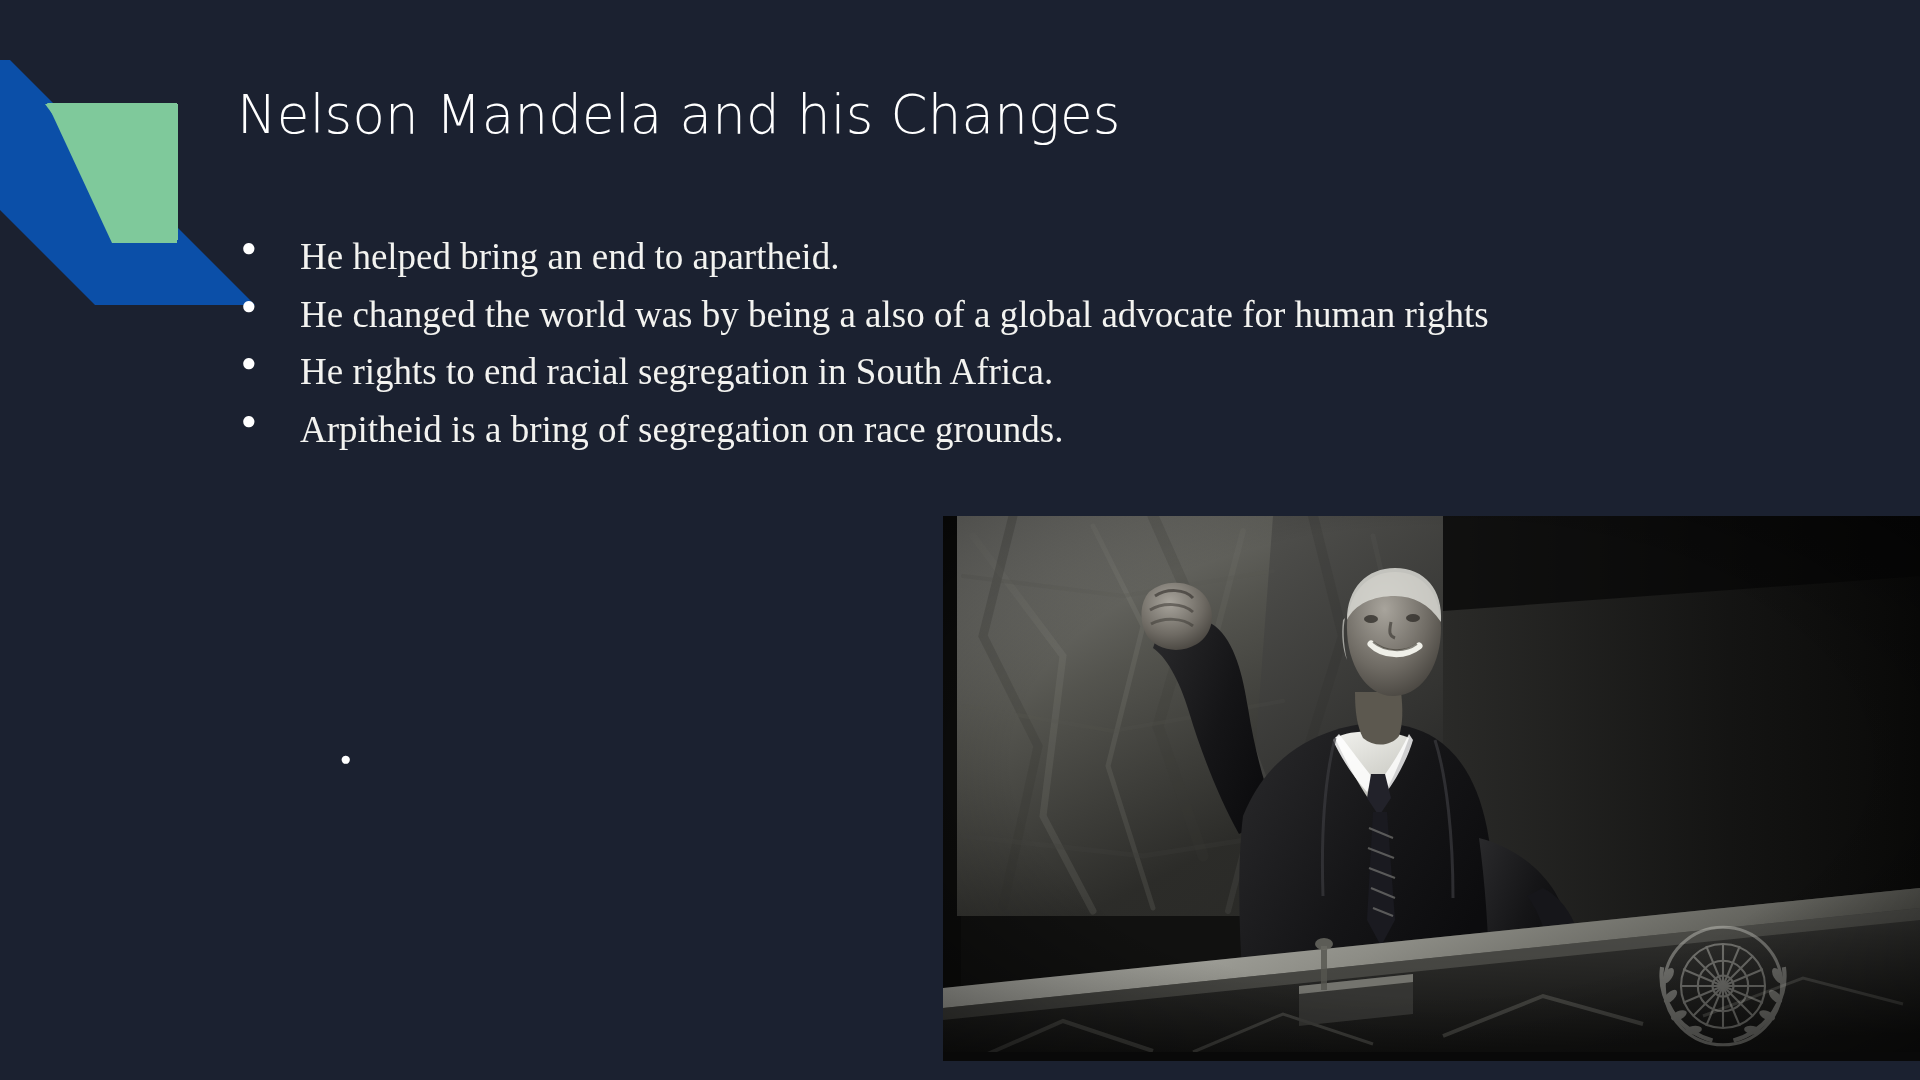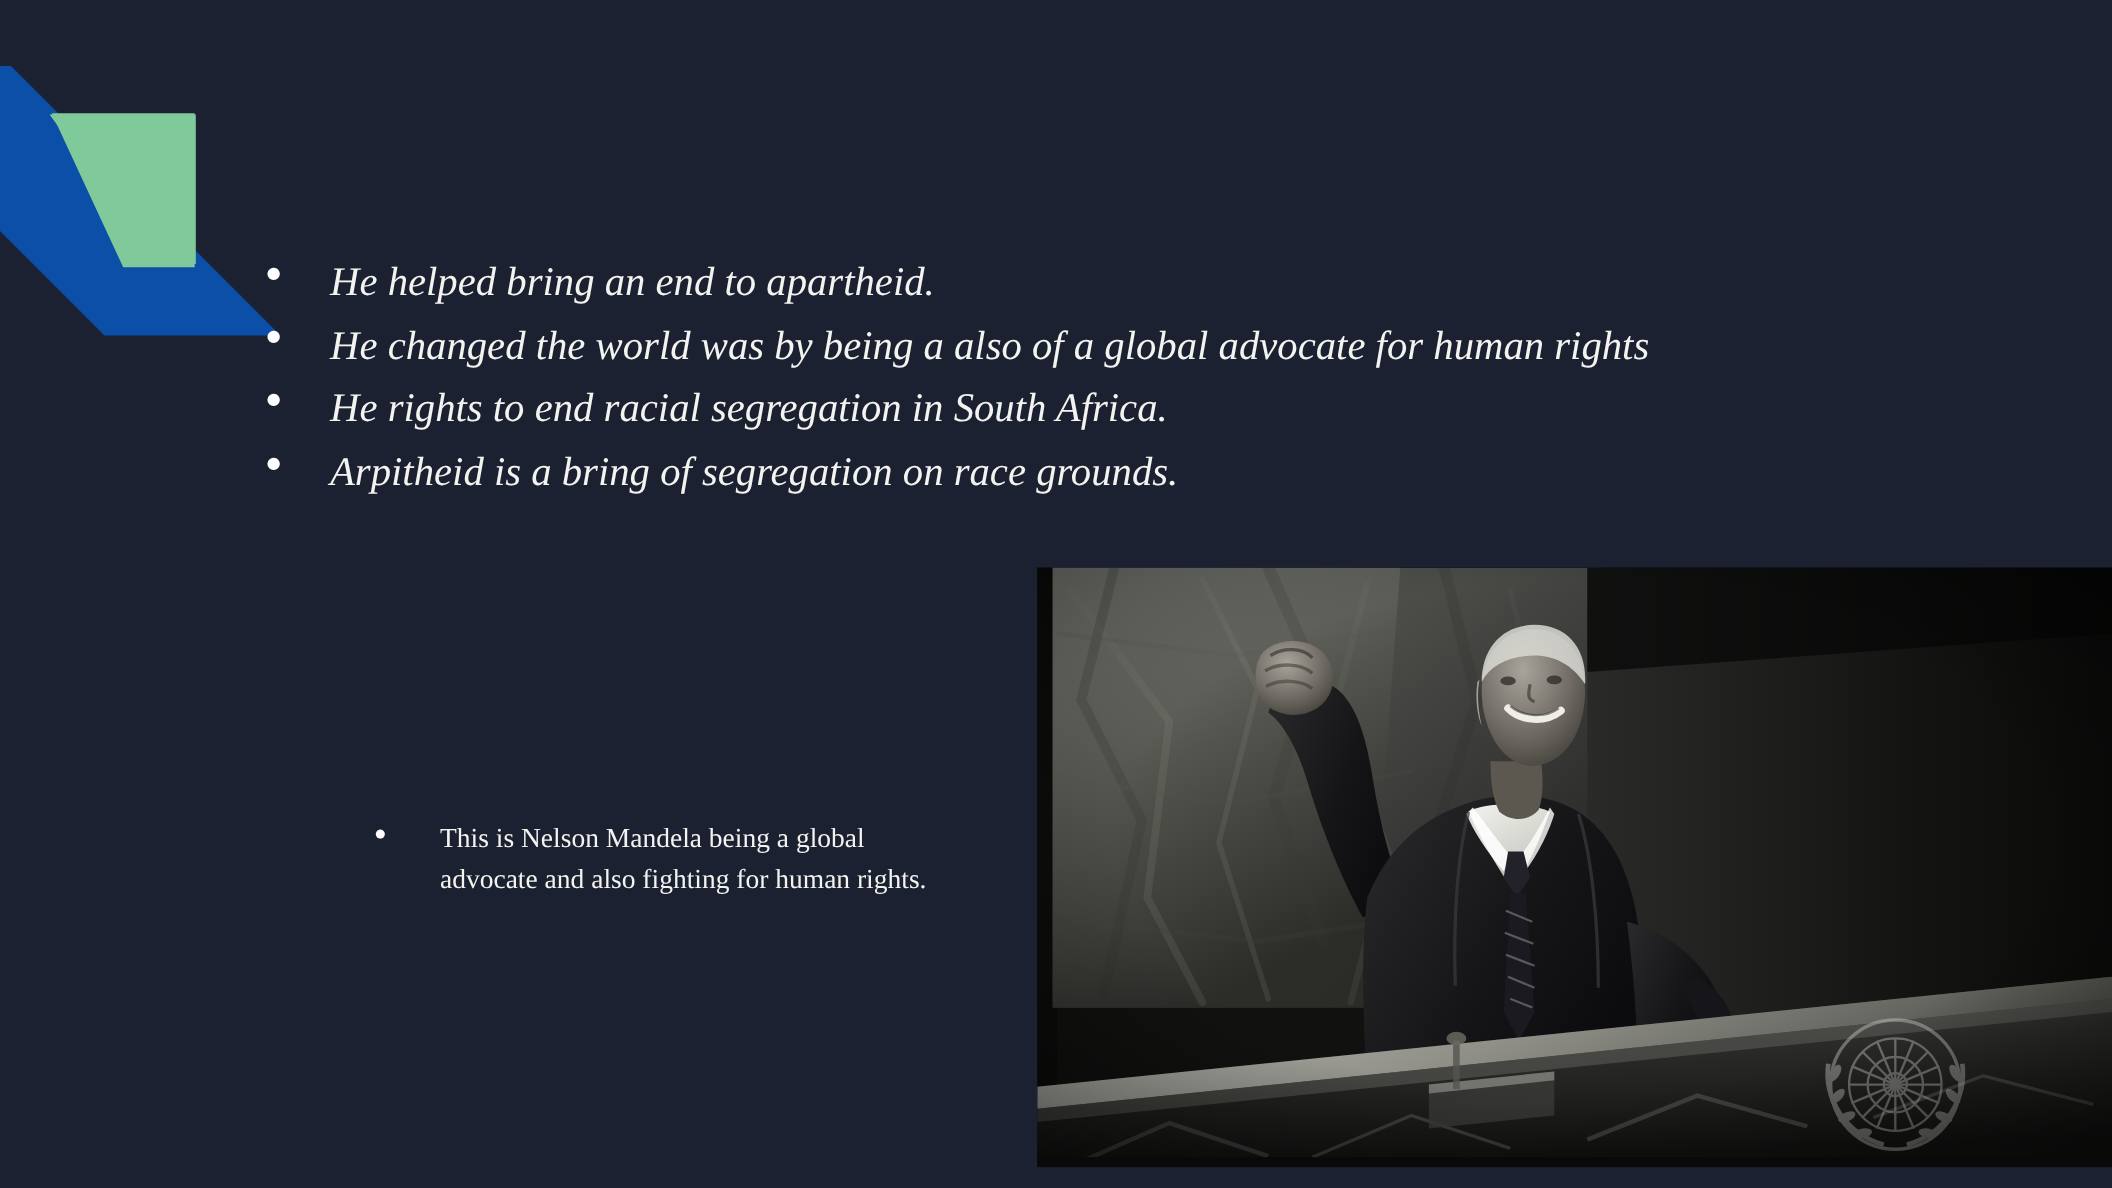--- a/index.html
+++ b/index.html
@@ -65,21 +65,20 @@
     width: 63px;
     font-size: 26px;
     line-height: 1.56;
     color: #ffffff;
     text-align: left;
     padding-left: 4px;
     box-sizing: border-box;
   }
   .main-item .text {
     flex: 1 1 auto;
-    font-style: italic;
   }
 
   
   .caption-list {
     position: absolute;
     left: 340px;
     top: 745px;
     width: 520px;
   }
   .caption-item {
@@ -123,20 +122,21 @@
     <svg width="420" height="420" viewBox="0 0 420 420">
 
       <polygon points="-150,60 10,60 255,305 95,305" fill="#0b4fa8"></polygon>
 
       <polygon points="45,104 178,104 178,240 145,240" fill="#7fc99b" transform="translate(0,0)"></polygon>
 
       <polygon points="47,103 177,103 177,243 112,243" fill="#7fc99b"></polygon>
     </svg>
   </div>
 
+  <div class="title">Nelson Mandela and his Changes</div>
 
   <div class="main-list">
     <div class="main-item">
       <span class="bullet">●</span>
       <span class="text">He helped bring an end to apartheid.</span>
     </div>
     <div class="main-item">
       <span class="bullet">●</span>
       <span class="text">He changed the world was by being a also of a global advocate for human rights</span>
     </div>
@@ -146,21 +146,20 @@
     </div>
     <div class="main-item">
       <span class="bullet">●</span>
       <span class="text">Arpitheid is a bring of segregation on race grounds.</span>
     </div>
   </div>
 
   <div class="caption-list">
     <div class="caption-item">
       <span class="bullet">●</span>
-      <span class="text">This is Nelson Mandela  being a global advocate and also fighting for human rights.</span>
     </div>
   </div>
 
   <div class="photo">
     <svg width="977" height="545" viewBox="0 0 977 545">
       <defs>
         <linearGradient id="wallg" x1="0" y1="0" x2="1" y2="1">
           <stop offset="0%" stop-color="#6e6e6a"></stop>
           <stop offset="35%" stop-color="#4d4d4a"></stop>
           <stop offset="70%" stop-color="#333331"></stop>

